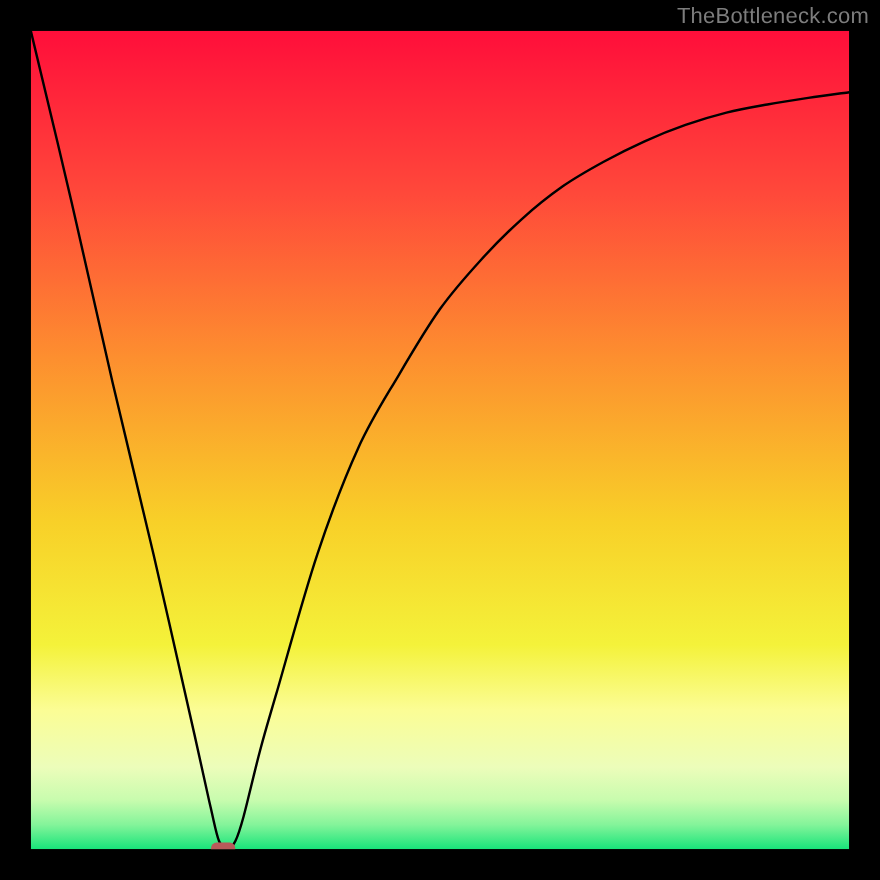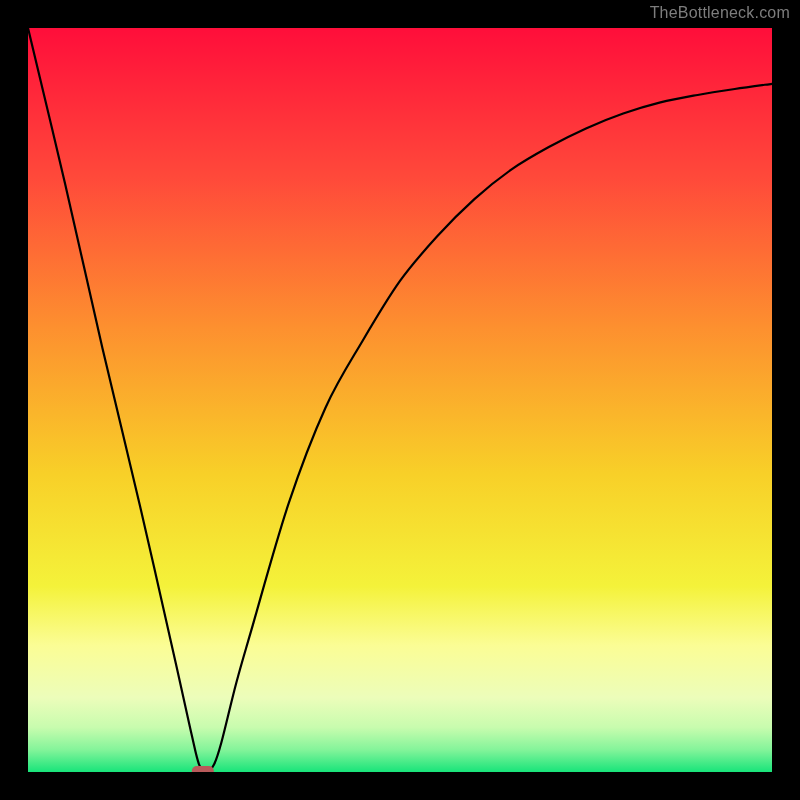--- a/index.html
+++ b/index.html
@@ -22,21 +22,21 @@
     left: 28px;
     top: 28px;
     width: 744px;
     height: 744px;
   }
   .attribution {
     position: absolute;
     top: 4px;
     right: 10px;
     color: #7d7d7d;
-    font-size: 16px;
+    font-size: 20px;
     font-weight: 500;
     letter-spacing: 0.2px;
     user-select: none;
   }
 </style>
 </head>
 <body>
 
 <div class="frame">
   <svg class="plot" viewBox="0 0 744 744" preserveAspectRatio="none">

